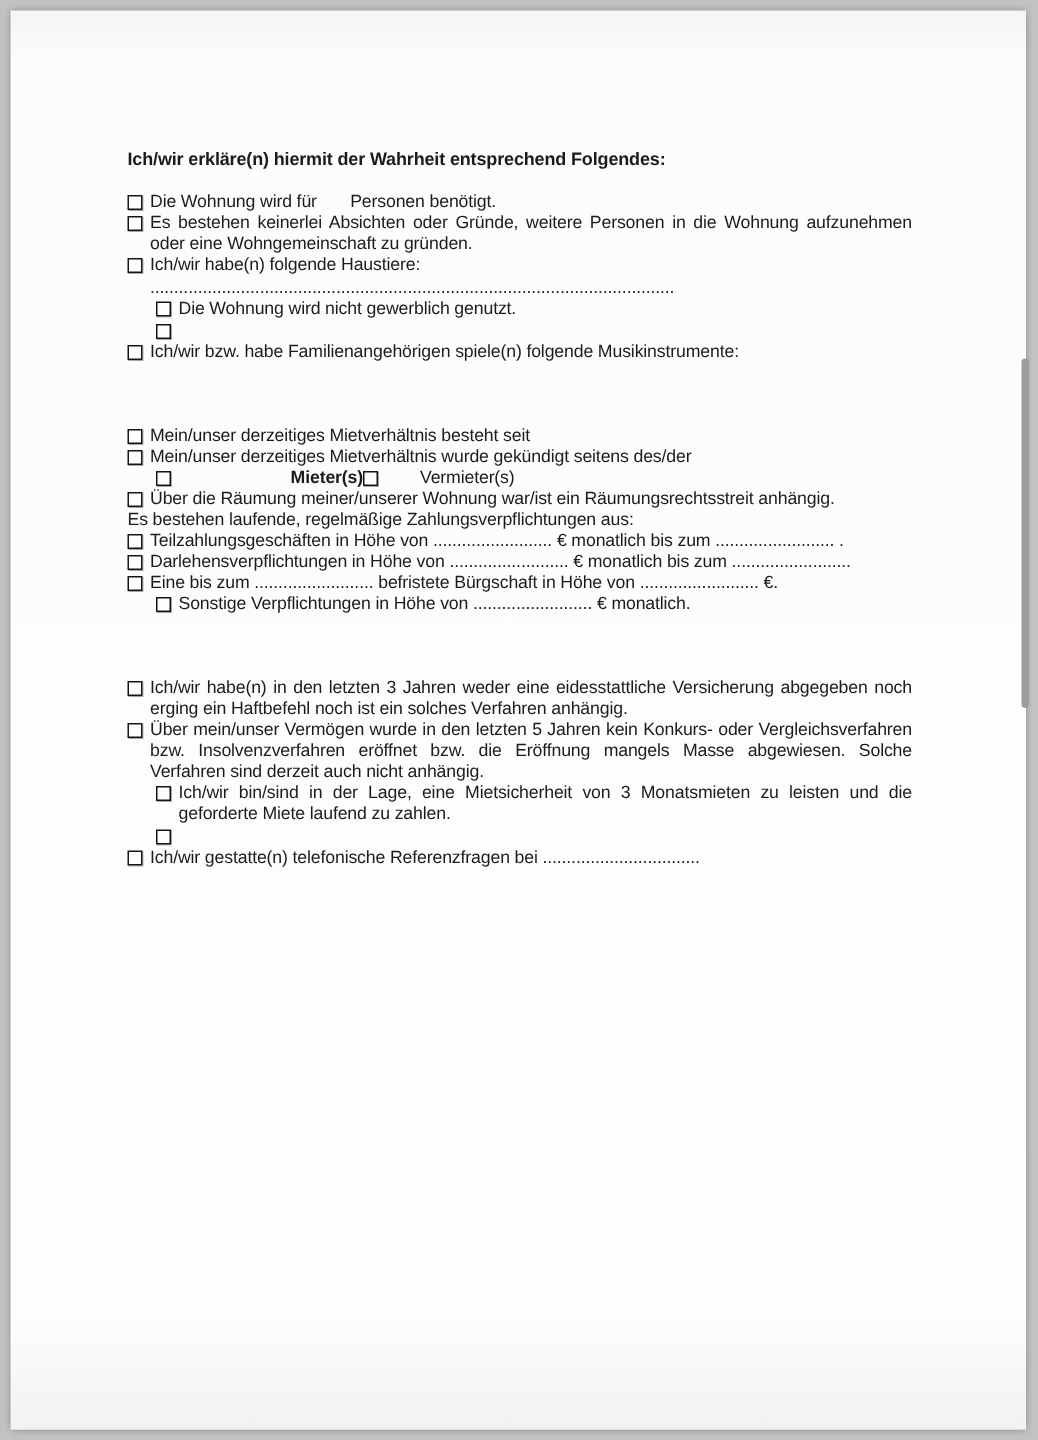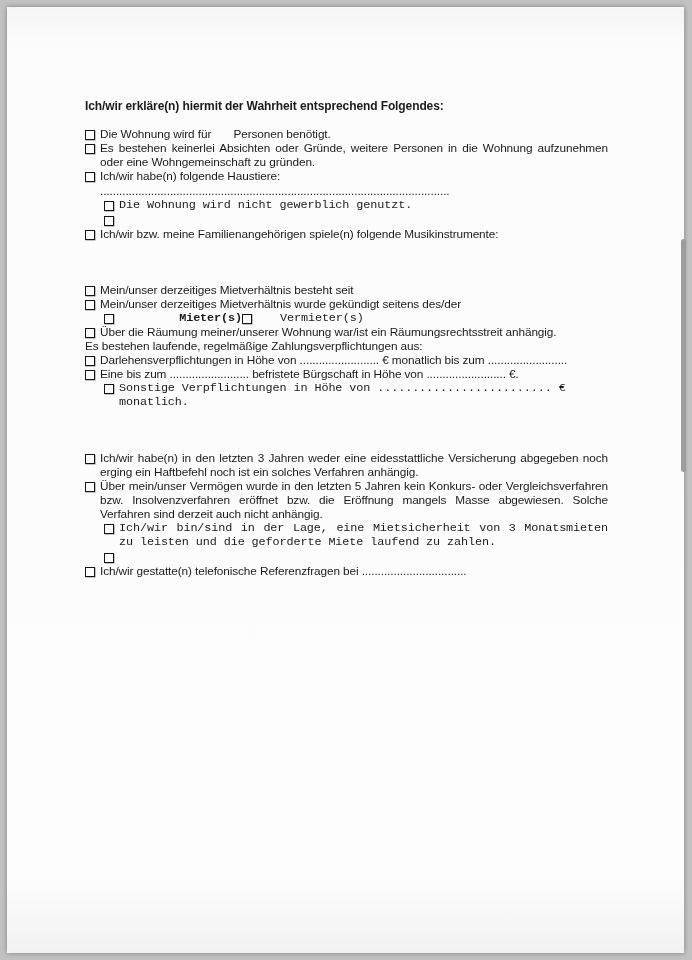--- a/index.html
+++ b/index.html
@@ -18,21 +18,21 @@
     position:absolute;left:0;top:0;right:0;bottom:0;
     padding:92px 76px 0 78px;
     color:#1b1b1b;
     font-size:11.8px;line-height:14px;letter-spacing:-0.1px;
   }
   .title{margin:0 0 14px 0;font-weight:bold;font-size:12px;}
   .b{font-weight:bold;text-align:right;}
   .blk{min-height:13px;}
   .sp-t{margin-top:1px;}
   .sp-l{margin-top:42px;}
-  .i1{margin-left:19px;font-family:Liberation Mono, monospace;}
+  .i1{margin-left:19px;}
   .i2{margin-left:38px;}
   .i3{margin-left:15px;}
   .just{text-align:justify;}
   .t-item{position:relative;padding-left:15px;}
   .cb{
     width:8px;height:8px;border:1.4px solid #151515;background:#fdfdfd;
     box-shadow:0.6px 0.6px 0 rgba(40,40,40,0.45);
     display:inline-block;box-sizing:content-box;
   }
   .t-item > .cb{position:absolute;left:0;top:2.5px;}
@@ -72,21 +72,21 @@
         <div class="blk t-item i1 sp-n">
           <span class="cb"></span>
           <span class="txt"><span>Die Wohnung wird nicht gewerblich genutzt.</span></span>
         </div>
         <div class="blk t-item i1 sp-t">
           <span class="cb"></span>
           <span class="txt"></span>
         </div>
         <div class="blk t-item i0 sp-t">
           <span class="cb"></span>
-          <span class="txt"><span>Ich/wir bzw. meine Familienangehörigen spiele(n) folgende Musikinstrumente:</span></span>
+          <span class="txt"><span>Ich/wir bzw. habe Familienangehörigen spiele(n) folgende Musikinstrumente:</span></span>
         </div>
         <div class="blk t-item i0 sp-l">
           <span class="cb"></span>
           <span class="txt"><span>Mein/unser derzeitiges Mietverhältnis besteht seit</span></span>
         </div>
         <div class="blk t-item i0 sp-n">
           <span class="cb"></span>
           <span class="txt"><span>Mein/unser derzeitiges Mietverhältnis wurde gekündigt seitens des/der</span></span>
         </div>
         <div class="blk t-pair i1 sp-n">
@@ -94,20 +94,24 @@
           <span class="pair-l1 b">Mieter(s)</span>
           <span class="cb"></span>
           <span class="pair-l2">Vermieter(s)</span>
         </div>
         <div class="blk t-item i0 sp-n">
           <span class="cb"></span>
           <span class="txt"><span>Über die Räumung meiner/unserer Wohnung war/ist ein Räumungsrechtsstreit anhängig.</span></span>
         </div>
         <div class="blk t-text i0 sp-n">
           <span class="txt"><span>Es bestehen laufende, regelmäßige Zahlungsverpflichtungen aus:</span></span>
+        </div>
+        <div class="blk t-item i0 sp-n">
+          <span class="cb"></span>
+          <span class="txt"><span>Teilzahlungsgeschäften in Höhe von ......................... € monatlich bis zum ......................... .</span></span>
         </div>
         <div class="blk t-item i0 sp-n">
           <span class="cb"></span>
           <span class="txt"><span>Darlehensverpflichtungen in Höhe von ......................... € monatlich bis zum .........................</span></span>
         </div>
         <div class="blk t-item i0 sp-n">
           <span class="cb"></span>
           <span class="txt"><span>Eine bis zum ......................... befristete Bürgschaft in Höhe von ......................... €.</span></span>
         </div>
         <div class="blk t-item i1 sp-n">

